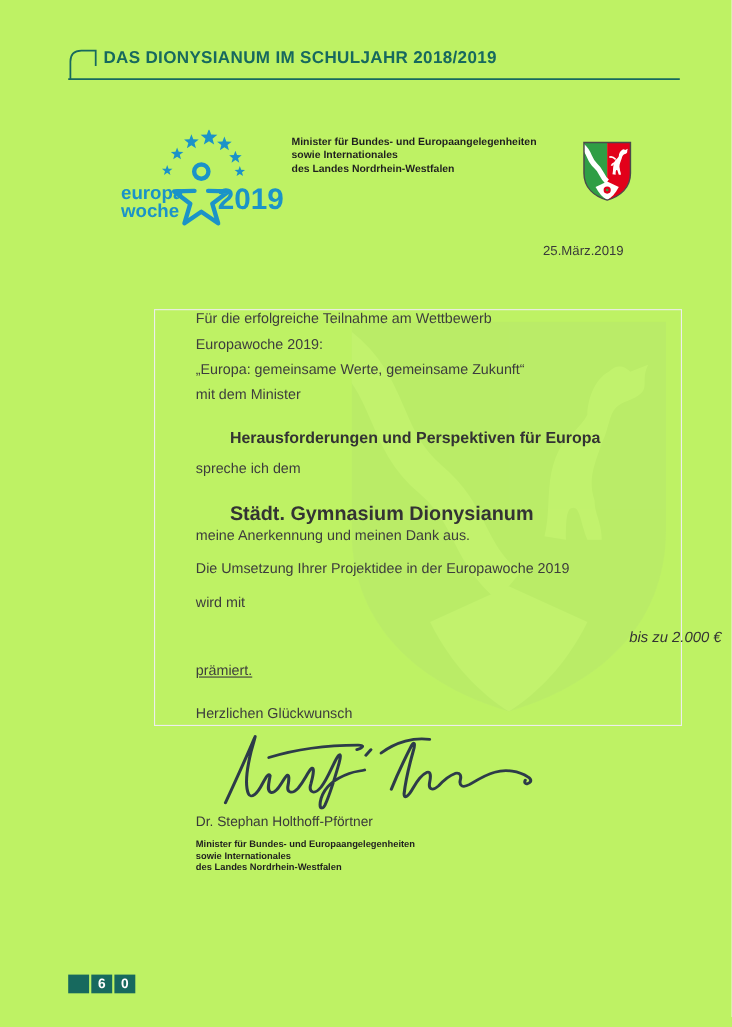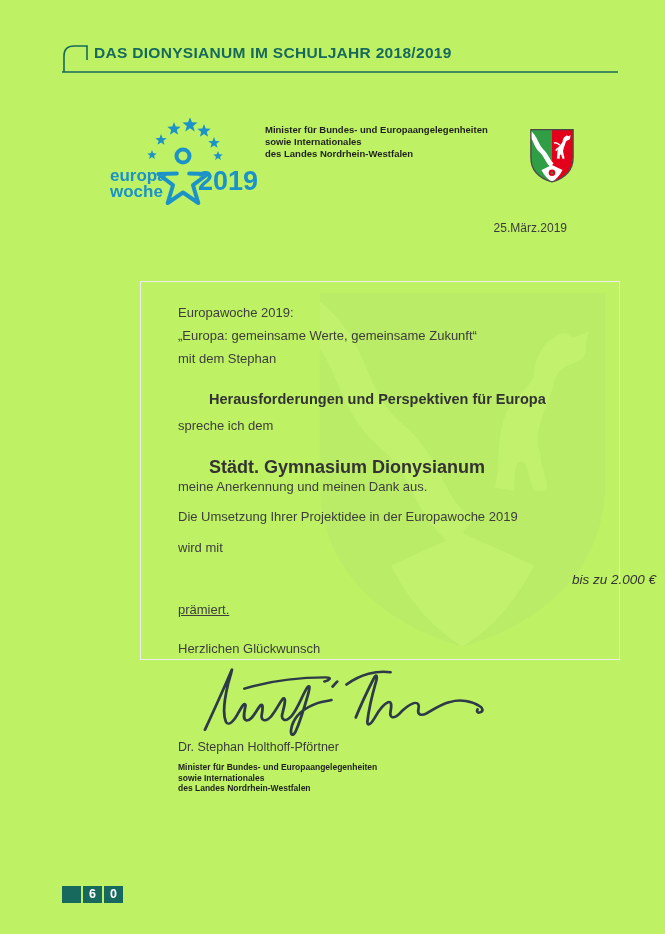--- a/index.html
+++ b/index.html
@@ -114,23 +114,24 @@
         </clipPath>
       </defs>
     <g clip-path="url(#wm)">
       <rect x="0" y="0" width="50" height="60" fill="#8B98A3"></rect>
       <path d="M1,6 C9,12 7,19 14,25 C20,30 19,35 25,40" stroke="#ffffff" stroke-width="5" fill="none"></path>
       <path fill="#ffffff" d="M30,33 C31,29 30,25 32,21 C33,19 35,18 36,16 C36,14 37,11 39,10 C40,9 41,9 42,10 L44.5,9 C43.5,11 44.5,12 43.5,13 C42.5,14 41,14 40,15 C39,16 39,18 38,20 C37,23 36,25 37,28 C37,30 38,31 38,33.5 L36,33.5 C35,31 35,29 34,29 C33,29 33,31 33,33.5 Z"></path>
       <path d="M25,40 L36,45 C33,51 29,55 25,57.5 C21,55 17,51 14,45 Z" fill="#ffffff"></path>
     </g>
   </svg>
 
+  <div class="abs ln p1">Für die erfolgreiche Teilnahme am Wettbewerb</div>
   <div class="abs ln p2">Europawoche 2019:</div>
   <div class="abs ln p3">„Europa: gemeinsame Werte, gemeinsame Zukunft“</div>
-  <div class="abs ln p4">mit dem Stephan</div>
+  <div class="abs ln p4">mit dem Minister</div>
   <div class="abs ln b ptitle">Herausforderungen und Perspektiven für Europa</div>
   <div class="abs ln p5">spreche ich dem</div>
   <div class="abs ln b school">Städt. Gymnasium Dionysianum</div>
   <div class="abs ln p6">meine Anerkennung und meinen Dank aus.</div>
   <div class="abs ln p7">Die Umsetzung Ihrer Projektidee in der Europawoche 2019</div>
   <div class="abs ln p8">wird mit</div>
   <div class="abs prize">bis zu 2.000 €</div>
   <div class="abs ln p9">prämiert.</div>
   <div class="abs ln p10">Herzlichen Glückwunsch</div>
 

